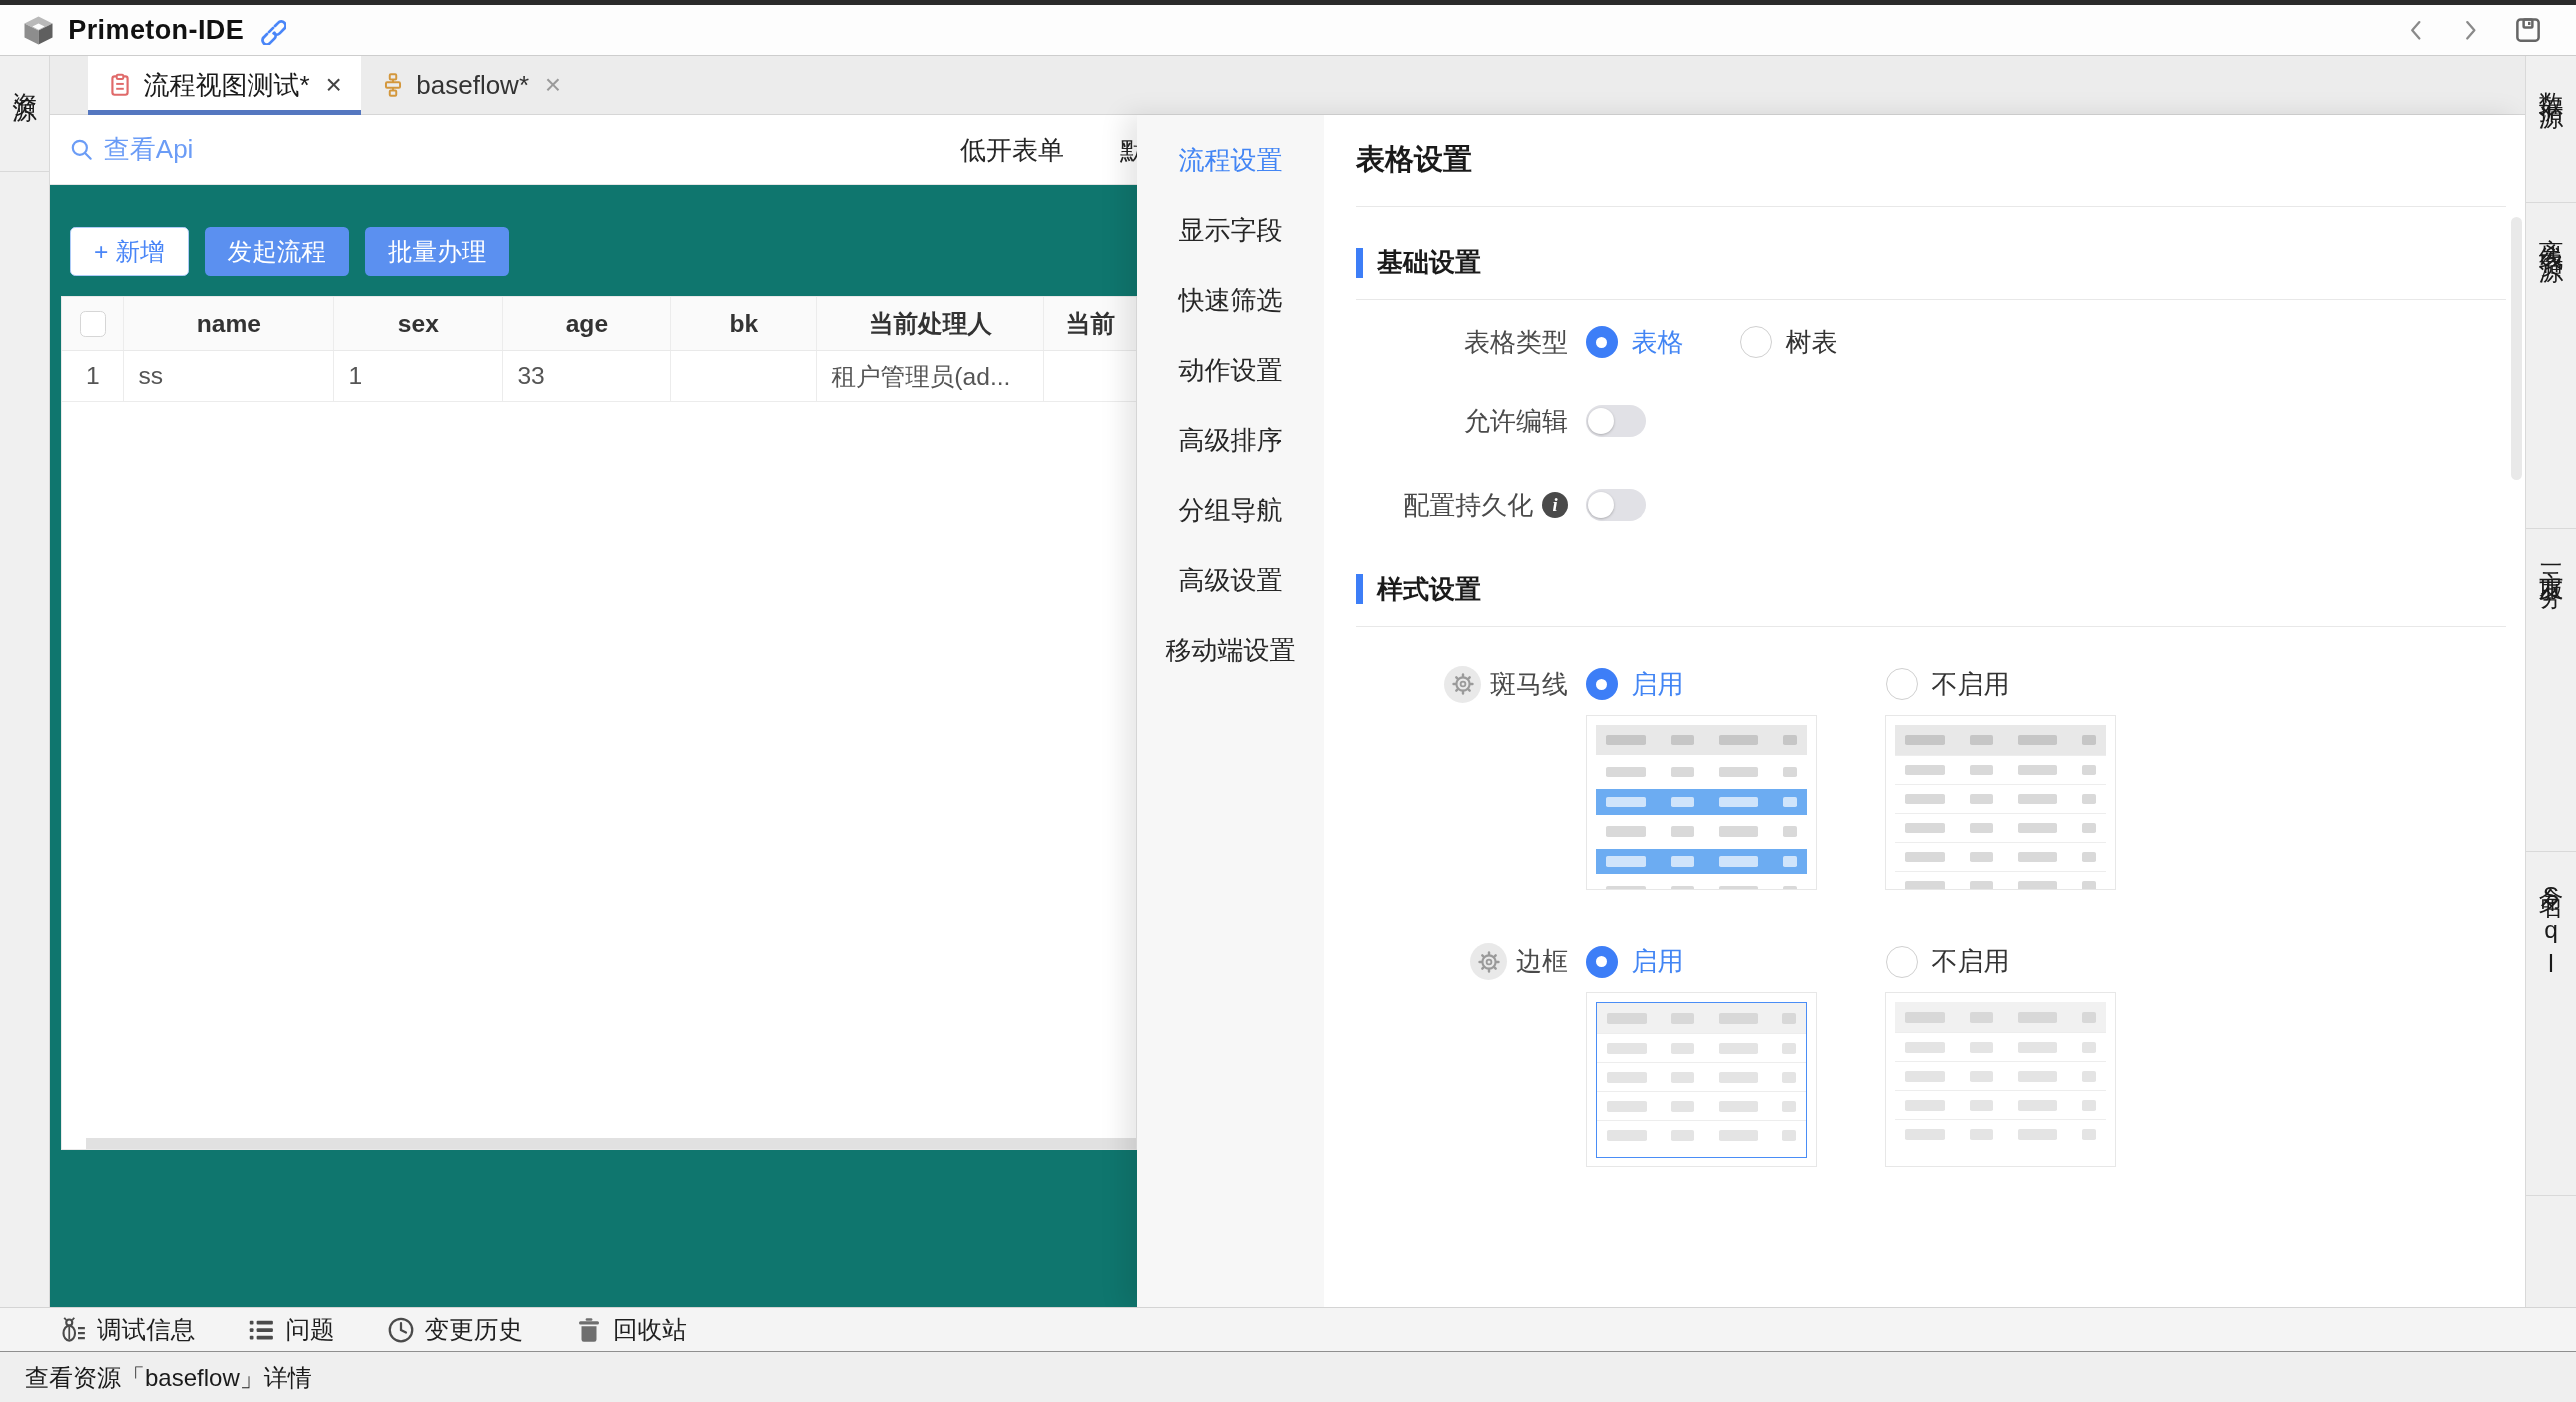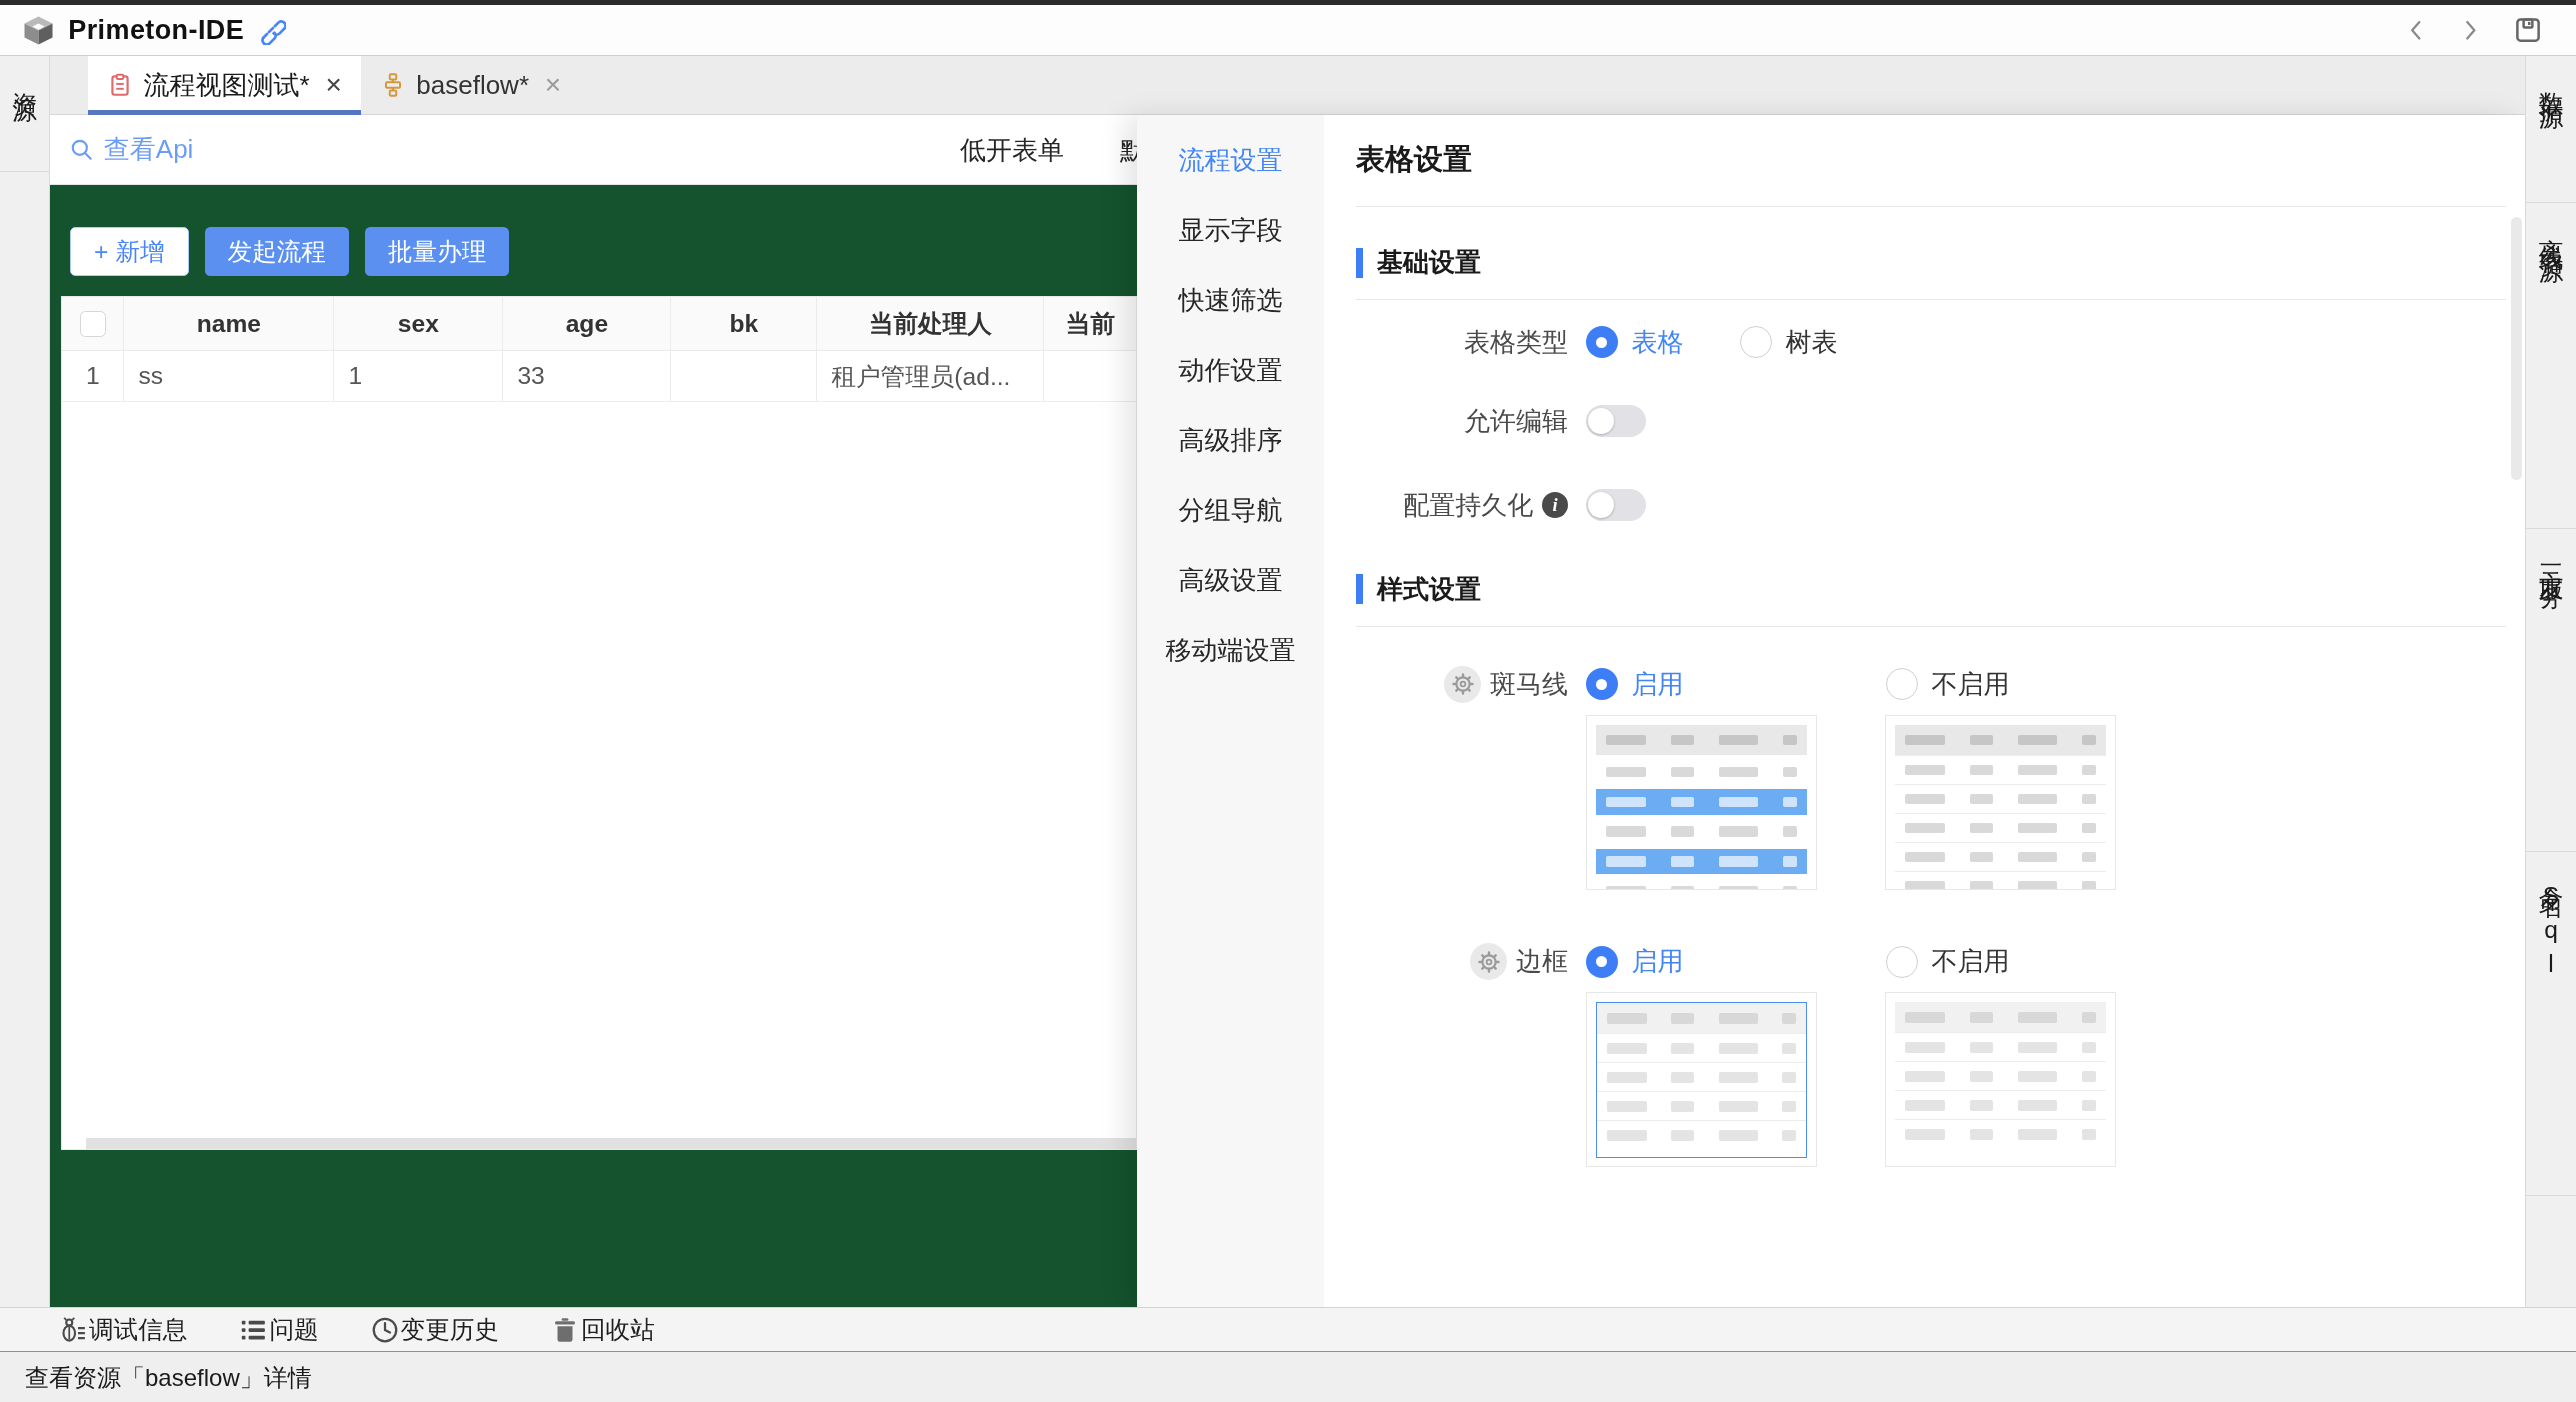--- a/index.html
+++ b/index.html
@@ -24,21 +24,21 @@
   .rail-tab { display:flex; justify-content:center; padding-top:16px; border-bottom:0.9px solid #d9d9d9; }
   .vtext { writing-mode:vertical-rl; text-orientation:upright; font-size:24.6px; color:#1a1a1a; letter-spacing:7px; }
   .left-rail .rail-tab { height:116px; }
 
   .right-rail { width:51px; background:#f0f0f0; border-left:0.9px solid #d9d9d9; }
   .right-rail .rail-tab.h1 { height:147px; }
   .right-rail .rail-tab.h2 { height:326px; }
   .right-rail .rail-tab.h3 { height:323px; }
   .right-rail .rail-tab.h4 { height:344px; }
 
-  .center { flex:1; position:relative; background:#14532d; overflow:hidden; }
+  .center { flex:1; position:relative; background:#0f766e; overflow:hidden; }
 
   
   .tabbar { height:59px; background:#ececec; border-bottom:0.9px solid #d6d6d6; display:flex; padding-left:38px; }
   .tab { display:flex; align-items:center; gap:10.5px; padding:0 19px; font-size:26px; color:#333; position:relative; }
   .tab.active { background:#fff; color:#1a1a1a; }
   .tab.active::after { content:""; position:absolute; left:0; right:0; bottom:-0.9px; height:5.3px; background:#5577c0; }
   .tab-ic { width:26px; height:26px; }
   .tab-close { font-size:28px; color:#444; line-height:1; margin-left:5.3px; }
   .tab:not(.active) .tab-close { color:#9a9a9a; }
 
@@ -131,21 +131,21 @@
   .frow.r1 { margin-bottom:32px; }
   .frow.r2 { margin-bottom:44px; }
   .frow.r3 { margin-bottom:49px; }
   .frow.r4 { margin-bottom:49px; }
   .style-block1 { margin-top:39px; }
   .style-block2 { margin-top:53px; }
 
   
   .bottombar { position:absolute; left:0; top:1307px; width:100%; height:44px; background:#f4f4f4; border-top:0.9px solid #d4d4d4;
                display:flex; align-items:center; padding-left:58px; gap:51px; }
-  .bb-item { display:flex; align-items:center; gap:1px; font-size:24.6px; color:#1f1f1f; }
+  .bb-item { display:flex; align-items:center; gap:9px; font-size:24.6px; color:#1f1f1f; }
   .bb-item svg { width:30px; height:30px; }
   .statusbar { position:absolute; left:0; top:1351px; width:100%; height:52px; background:#efefef; border-top:1.8px solid #8f8f8f;
                display:flex; align-items:center; padding-left:25px; font-size:24px; color:#1a1a1a; }
 </style>
 </head>
 <body>
 
 <div id="app">
   <div class="topstrip"></div>
 

